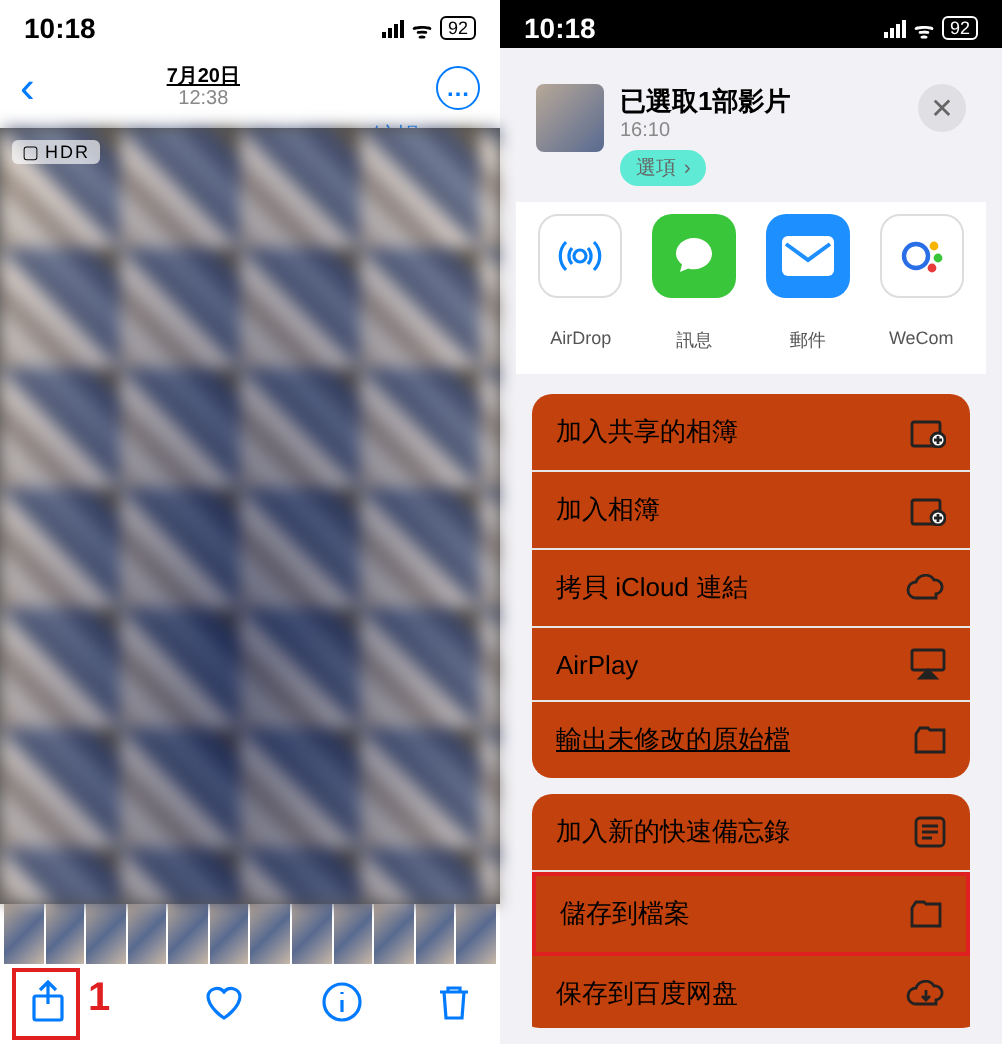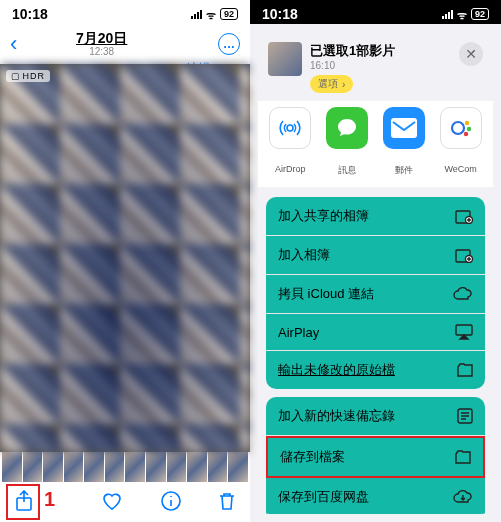--- a/index.html
+++ b/index.html
@@ -18,29 +18,29 @@
 .status {
   display: flex; justify-content: space-between; align-items: center;
   padding: 4px 12px 0; font-weight: 600; font-size: 14px; height: 24px;
 }
 .right .status { background: #000; color: #fff; }
 .signal { display: flex; gap: 4px; align-items: center; font-size: 11px; }
 .bars { display: flex; gap: 1px; align-items: flex-end; }
 .bars i { width: 2px; background: currentColor; display: inline-block; }
 .bars i:nth-child(1){height:3px}.bars i:nth-child(2){height:5px}.bars i:nth-child(3){height:7px}.bars i:nth-child(4){height:9px}
 .wifi { font-size: 11px; }
-.batt { border: 1px solid currentColor; border-radius: 3px; padding: 0 3px; font-size: 9px; font-weight: 700; }
+.batt { border: 1px solid currentColor; border-radius: 3px; padding: 0 3px; font-size: 9px; font-weight: 400; }
 
 .navbar {
   display: flex; justify-content: space-between; align-items: center;
   padding: 4px 10px; height: 40px;
 }
 .nav-left { color: #007aff; font-size: 22px; font-weight: 300; }
 .nav-center { text-align: center; line-height: 1.1; }
-.nav-center .date { font-weight: 600; font-size: 14px; text-decoration: underline; }
+.nav-center .date { font-weight: 600; font-size: 10px; text-decoration: underline; }
 .nav-center .time { font-size: 10px; color: #888; }
 .nav-right { display: flex; gap: 8px; align-items: center; color: #007aff; }
 .nav-right .edit { font-size: 12px; margin-top: 48px; }
 .more-circle {
   width: 22px; height: 22px; border: 1.5px solid #007aff; border-radius: 50%;
   display: flex; align-items: center; justify-content: center; font-size: 12px; font-weight: 700;
 }
 
 .photo { flex: 1; position: relative; background: #555; }
 .mosaic {
@@ -78,38 +78,38 @@
 }
 .sheet-head {
   display: flex; align-items: flex-start; gap: 8px; padding: 10px 10px 8px;
 }
 .thumb-small { width: 34px; height: 34px; border-radius: 4px; background: linear-gradient(135deg,#b8a898,#586a90); }
 .sheet-info { flex: 1; }
 .sheet-title { font-weight: 600; font-size: 13px; }
 .sheet-sub { font-size: 10px; color: #888; }
 .opt-pill {
   display: inline-flex; align-items: center; gap: 4px;
-  background: #fde047; border-radius: 10px; padding: 2px 8px;
+  background: #5eead4; border-radius: 10px; padding: 2px 8px;
   font-size: 10px; color: #666; margin-top: 4px;
 }
 .close-x {
   width: 24px; height: 24px; border-radius: 50%; background: #e0e0e4;
   display: flex; align-items: center; justify-content: center; color: #666; font-size: 14px;
 }
 
 .apps { display: flex; justify-content: space-around; padding: 6px 4px 10px; background: #fff; margin: 0 0 10px; }
 .app { display: flex; flex-direction: column; align-items: center; gap: 15px; width: 52px; }
 .app-icon { width: 42px; height: 42px; border-radius: 10px; display: flex; align-items: center; justify-content: center; }
 .app-label { font-size: 9px; color: #555; }
 .airdrop{background:#fff;border:1px solid #ddd;}
 .msg{background:#3ac63a;}
 .mail{background:#1e8fff;}
 .wecom{background:#fff;border:1px solid #ddd;}
 
-.actions { background: #14b8a6; border-radius: 10px; margin: 0 8px 8px; }
+.actions { background: #c2410c; border-radius: 10px; margin: 0 8px 8px; }
 .action {
   display: flex; justify-content: space-between; align-items: center;
   padding: 10px 12px; border-bottom: .5px solid #e6e6e6; font-size: 13px;
 }
 .action:last-child { border-bottom: none; text-decoration: underline; }
 .action svg { stroke: #222; }
 
 .highlight { border: 2px solid #e02020; }
 .rel { position: relative; }
 </style>

